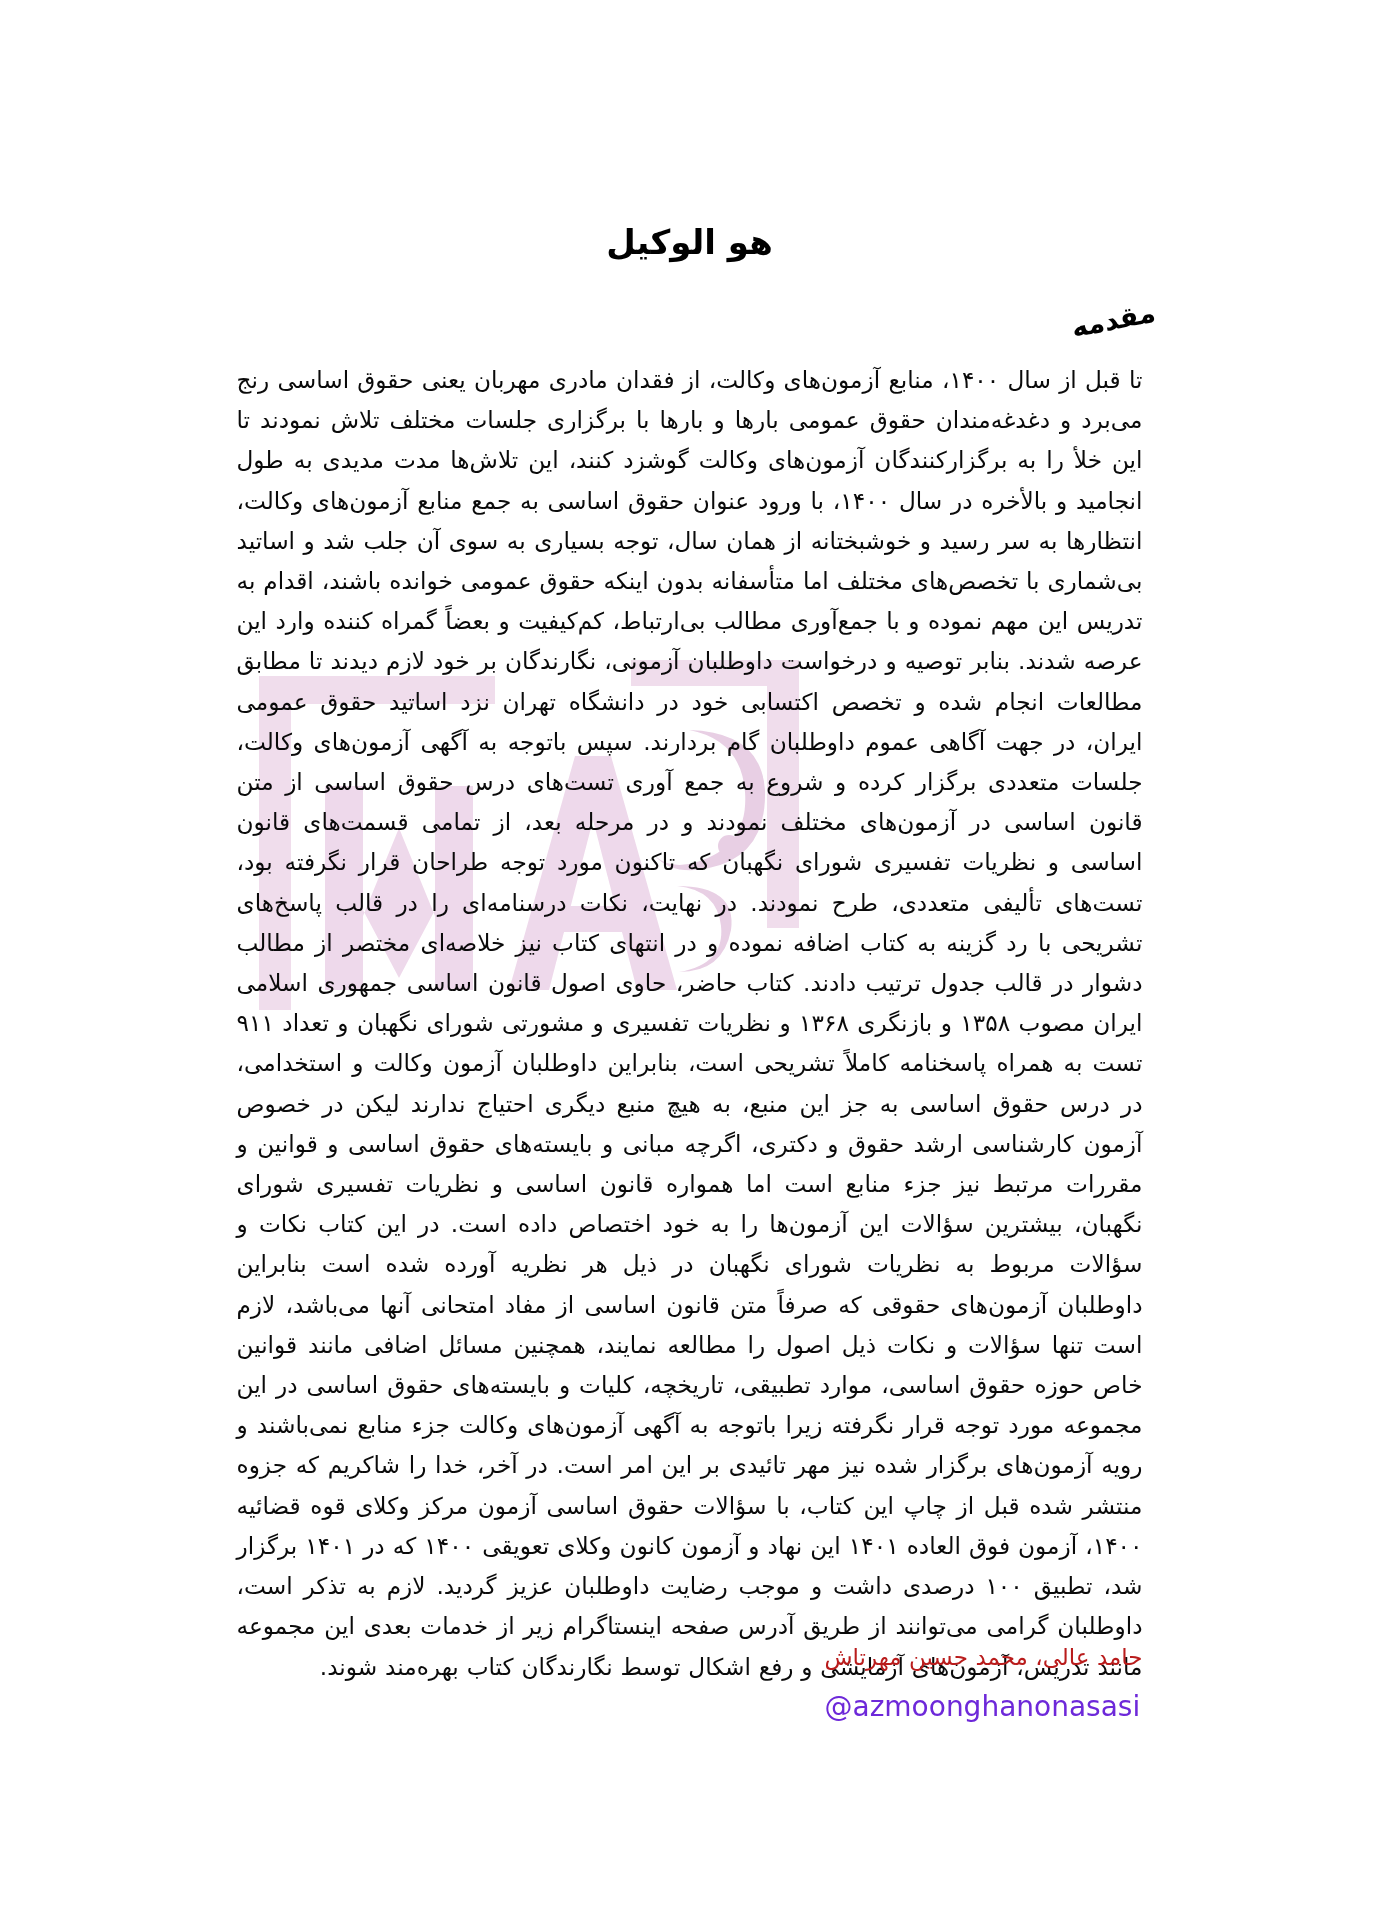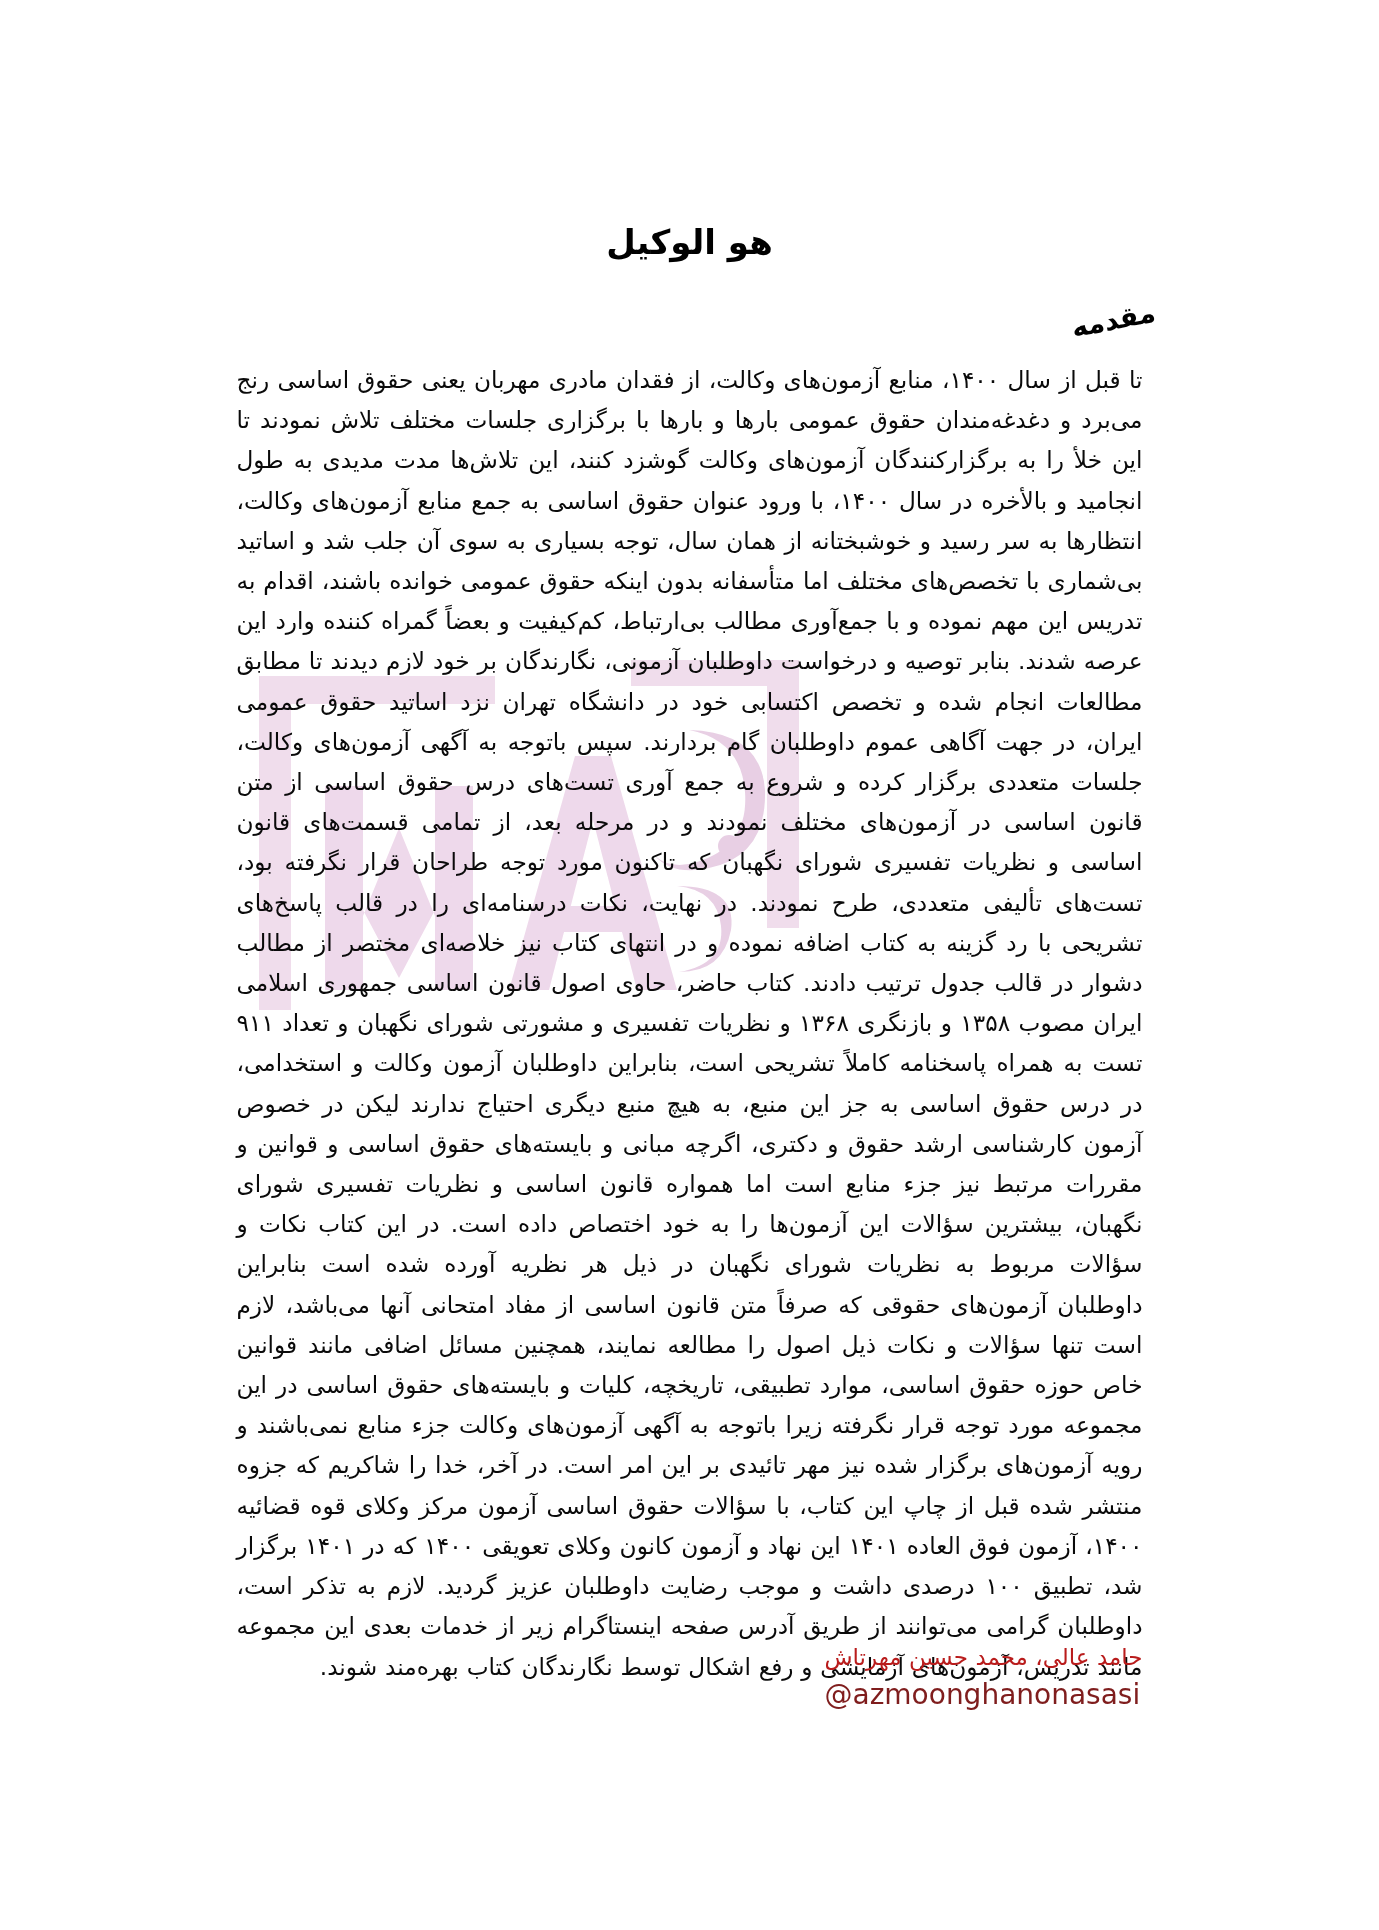--- a/index.html
+++ b/index.html
@@ -92,22 +92,22 @@
     font-size: 23px;
     line-height: 34px;
     color: #b91c1c;
     white-space: nowrap;
   }
 
   .sig-handle {
     direction: ltr;
     font-size: 28px;
     line-height: 38px;
-    color: #7f1d1d;
-    margin-top: 2px;
+    color: #6d28d9;
+    margin-top: 14px;
     white-space: nowrap;
     text-align: left;
   }
 </style>
 </head>
 <body>
 
 <div class="page">
 
   <div class="watermark">

